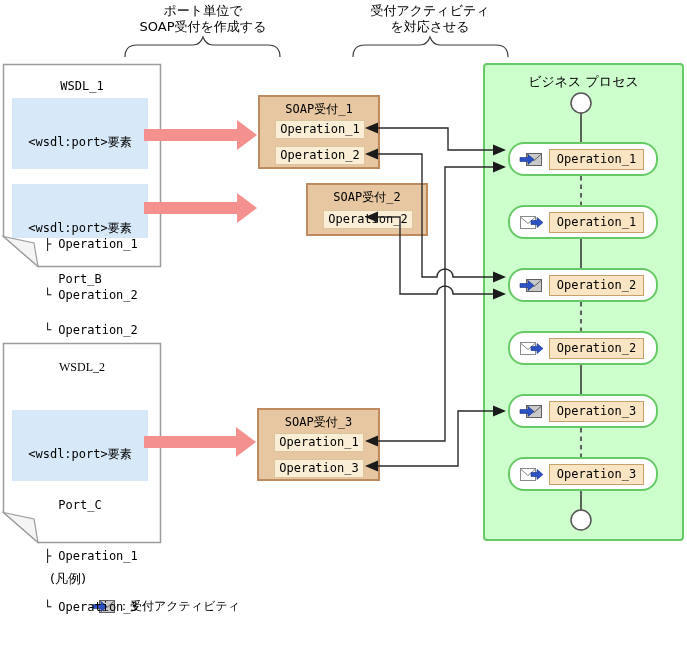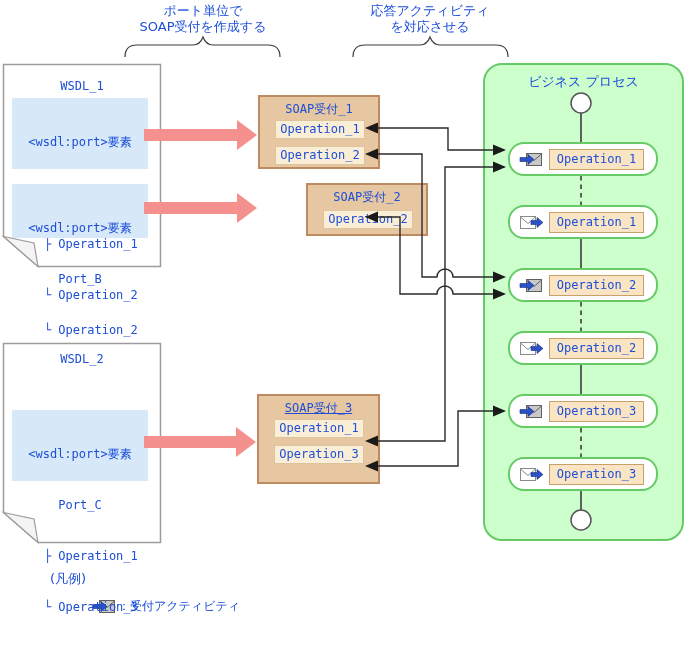--- a/index.html
+++ b/index.html
@@ -1,36 +1,36 @@
 <!DOCTYPE html>
 <html><head>
 <meta charset="utf-8">
 <style>
   html,body{margin:0;padding:0;background:#fff;}
   #canvas{position:relative;width:687px;height:661px;background:#fff;overflow:hidden;
-          font-family:"DejaVu Sans",sans-serif;color:#1d4ed8;}
+          font-family:"DejaVu Sans",sans-serif;color:#000000;}
   .mono{font-family:"DejaVu Sans Mono","Liberation Mono",monospace;text-align:center;}
   .abs{position:absolute;}
   svg.layer{position:absolute;left:0;top:0;pointer-events:none;}
   
   .anno{width:210px;text-align:center;font-size:13px;line-height:16px;z-index:2;}
   
   .doc-title{font-size:12px;z-index:2;text-align:center;width:90px;}
   .blue-block{background:#D7E9F9;z-index:2;font-size:12px;line-height:17px;
               white-space:pre;padding:2px 4px;box-sizing:border-box;}
   
   .soap-box{background:#E6C7A1;border:2px solid #BE8A5F;box-sizing:border-box;z-index:2;}
   .soap-title{text-align:center;font-size:12px;padding-top:4px;
               font-family:"DejaVu Sans Mono","Liberation Mono",monospace;}
   .op-box{position:absolute;left:15px;width:90px;height:19px;background:#FBEED6;
           border:1px solid #DCC49C;box-sizing:border-box;font-size:12px;line-height:17px;
           text-align:center;white-space:pre;}
   
   .bp-panel{left:483px;top:63px;width:201px;height:478px;background:#CCFFCC;
-            border:2px solid #66CB66;border-radius:19px;box-sizing:border-box;z-index:1;}
+            border:2px solid #66CB66;border-radius:4px;box-sizing:border-box;z-index:1;}
   .bp-title{left:0;top:8px;width:100%;text-align:center;font-size:13px;position:absolute;}
   .activity{position:absolute;left:23px;width:150px;height:34px;background:#fff;
             border:2px solid #66CB66;border-radius:16px;box-sizing:border-box;
             display:flex;align-items:center;}
   .activity .ic{margin-left:9px;width:24px;height:15px;flex:0 0 auto;}
   .act-label{margin-left:6px;width:95px;height:21px;background:#F9E4C4;
              border:1px solid #C8A069;box-sizing:border-box;font-size:12px;line-height:19px;
              text-align:center;white-space:pre;}
   
   .legend-title{font-size:13px;}
@@ -52,55 +52,55 @@
       <path d="M3.5,343.5 H160.5 V542.5 H38 L3.5,512.5 Z" fill="#fff" stroke="#9C9C9C" stroke-width="1.5"></path>
       <polygon points="3.5,512.5 38,542.5 34,519" fill="#F4F4F4" stroke="#9C9C9C" stroke-width="1.2"></polygon>
     </g>
   </svg>
 
   <div class="abs anno" style="left:98px;top:3px;">
     <div>ポート単位で</div>
     <div>SOAP受付を作成する</div>
   </div>
   <div class="abs anno" style="left:325px;top:3px;">
-    <div>応答アクティビティ</div>
+    <div>受付アクティビティ</div>
     <div>を対応させる</div>
   </div>
 
   <div class="abs doc-title mono" style="left:37px;top:79px;">WSDL_1</div>
   <div class="abs blue-block mono" style="left:12px;top:98px;width:136px;height:71px;">
     <div>&lt;wsdl:port&gt;要素</div>
     <div>Port_A</div>
     <div>   ├ Operation_1</div>
     <div>   └ Operation_2</div>
   </div>
   <div class="abs blue-block mono" style="left:12px;top:184px;width:136px;height:54px;">
     <div>&lt;wsdl:port&gt;要素</div>
     <div>Port_B</div>
     <div>   └ Operation_2</div>
   </div>
 
-  <div class="abs doc-title mono" style="left:37px;top:352px;">WSDL_2</div>
+  <div class="abs doc-title mono" style="left:37px;top:360px;font-family:Liberation Serif, serif;">WSDL_2</div>
   <div class="abs blue-block mono" style="left:12px;top:410px;width:136px;height:71px;">
     <div>&lt;wsdl:port&gt;要素</div>
     <div>Port_C</div>
     <div>   ├ Operation_1</div>
     <div>   └ Operation_3</div>
   </div>
 
   <div class="abs soap-box" style="left:258px;top:95px;width:122px;height:74px;">
     <div class="soap-title">SOAP受付_1</div>
     <div class="op-box mono" style="top:23px;">Operation_1</div>
     <div class="op-box mono" style="top:49px;">Operation_2</div>
   </div>
   <div class="abs soap-box" style="left:258px;top:183px;width:122px;height:53px;margin-left:48px;">
     <div class="soap-title">SOAP受付_2</div>
     <div class="op-box mono" style="top:25px;">Operation_2</div>
   </div>
-  <div class="abs soap-box" style="left:257px;top:394px;width:123px;height:90px;text-decoration:underline;">
+  <div class="abs soap-box" style="left:257px;top:408px;width:123px;height:73px;">
     <div class="soap-title">SOAP受付_3</div>
     <div class="op-box mono" style="top:23px;">Operation_1</div>
     <div class="op-box mono" style="top:49px;">Operation_3</div>
   </div>
 
   <div class="abs bp-panel">
     <div class="bp-title">ビジネス プロセス</div>
 
     <div class="activity" style="top:77px;">
       <svg class="ic" viewBox="0 0 24 15">

